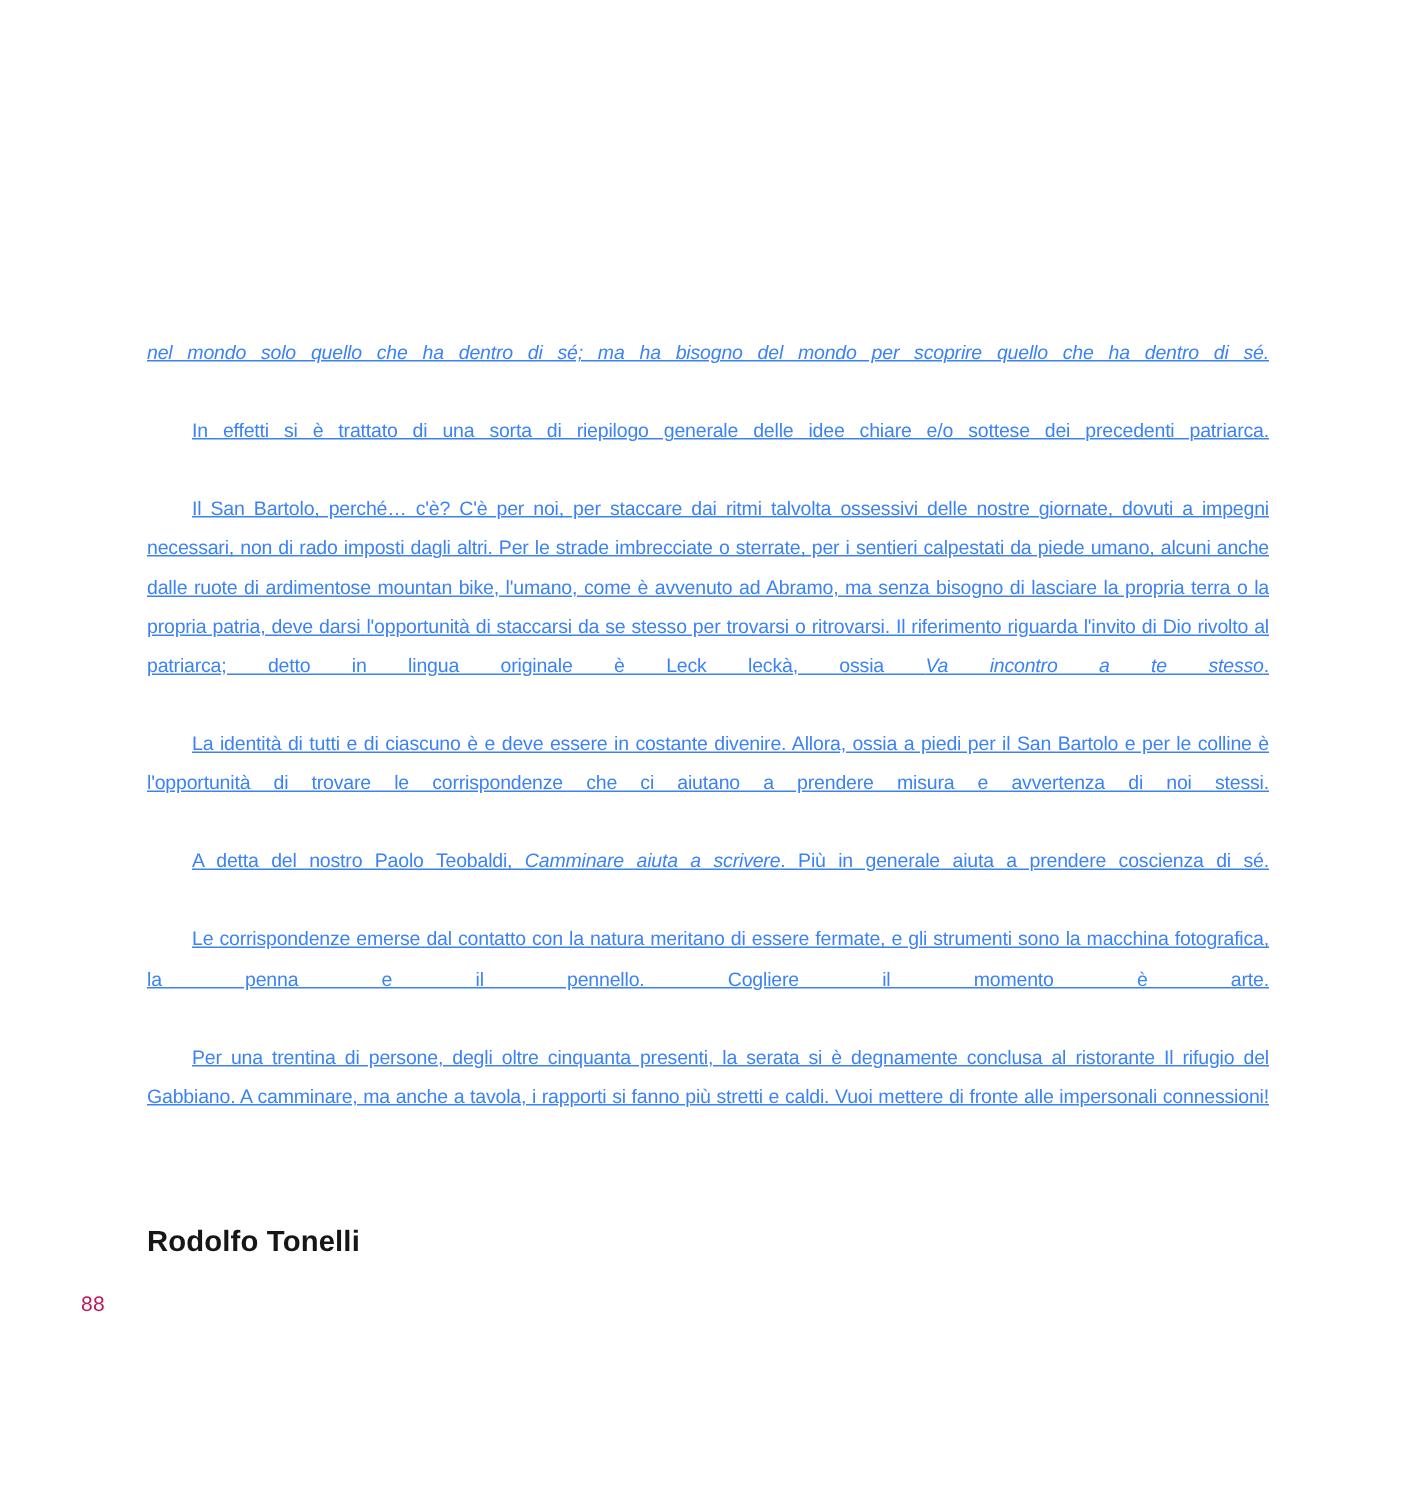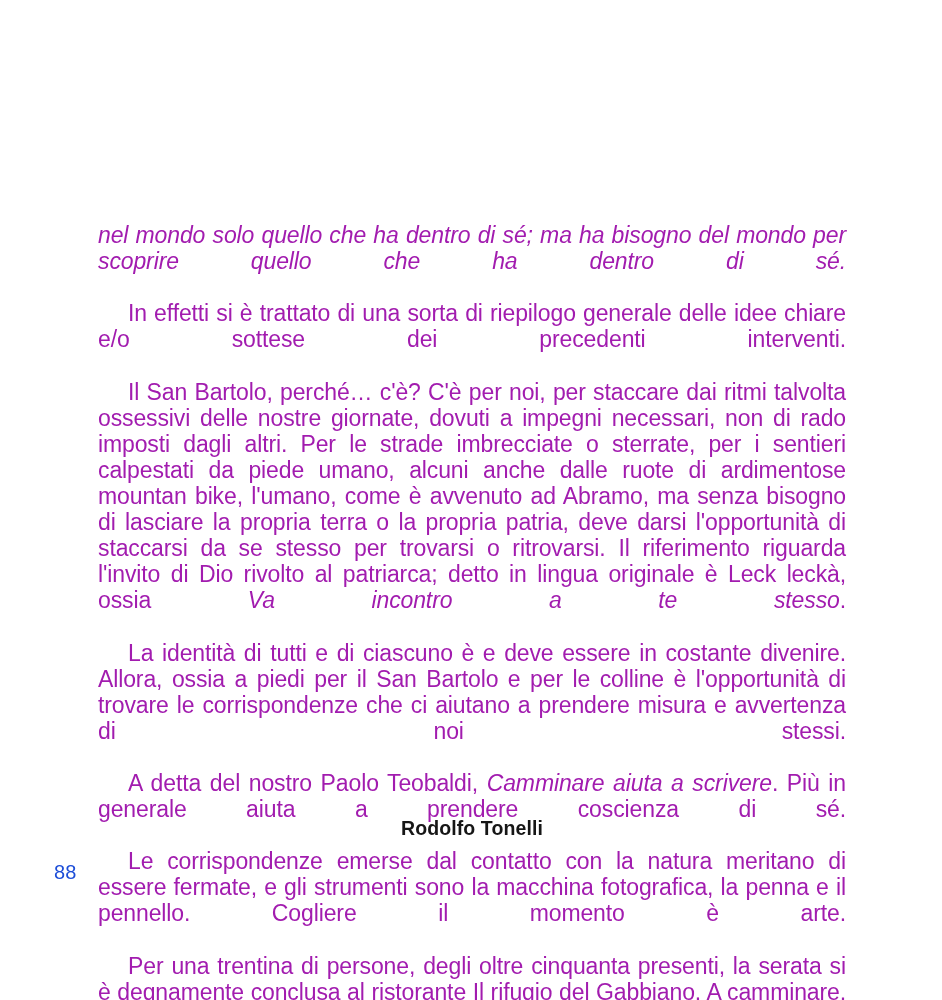--- a/index.html
+++ b/index.html
@@ -28,27 +28,28 @@
   .text-column {
     position: absolute;
     left: 98px;
     top: 222px;
     width: 748px;
   }
 
   p.para {
     margin: 0;
     padding: 0;
-    font-size: 23px;
+    font-size: 13px;
     line-height: 26.1px;
     text-align: justify;
     text-justify: inter-word;
     letter-spacing: -0.12px;
     word-spacing: 0px;
-    color: #a21caf;
+    color: #3b82f6;
+    text-decoration: underline;
     -webkit-font-smoothing: antialiased;
   }
 
   p.para.indent {
     text-indent: 30px;
   }
 
   p.para.italic {
     font-style: italic;
   }
@@ -63,46 +64,46 @@
     content: "";
     display: inline-block;
     width: 100%;
   }
 
   .signature {
     position: absolute;
     left: 98px;
     top: 817px;
     width: 748px;
-    text-align: center;
+    text-align: left;
     font-size: 19.5px;
     font-weight: bold;
     letter-spacing: 0.1px;
     color: #161616;
   }
 
   .folio {
     position: absolute;
     left: 54px;
     top: 861px;
-    font-size: 20px;
-    color: #1d4ed8;
+    font-size: 14px;
+    color: #be185d;
     letter-spacing: 0.2px;
   }
 </style>
 </head>
 <body>
 
 <div class="page">
 
   <div class="text-column">
 
     <p class="para italic">nel mondo solo quello che ha dentro di sé; ma ha bisogno del mondo per scoprire quello che ha dentro di sé.</p>
 
-    <p class="para indent">In effetti si è trattato di una sorta di riepilogo generale delle idee chiare e/o sottese dei precedenti interventi.</p>
+    <p class="para indent">In effetti si è trattato di una sorta di riepilogo generale delle idee chiare e/o sottese dei precedenti patriarca.</p>
 
     <p class="para indent"><span>Il San Bartolo, perché… c'è? C'è per noi,  per staccare dai ritmi talvolta ossessivi delle nostre giornate, dovuti a impegni necessari, non di rado imposti dagli altri. Per le strade imbrecciate o sterrate, per i sentieri calpestati da piede umano, alcuni anche dalle ruote di ardimentose mountan bike, l'umano, come è avvenuto ad Abramo, ma senza bisogno di lasciare la propria terra o la propria patria, deve darsi l'opportunità di staccarsi da se stesso per trovarsi o ritrovarsi. Il riferimento riguarda l'invito di Dio rivolto al patriarca; detto in lingua originale è Leck leckà, ossia </span><em>Va incontro a te stesso</em><span>.</span></p>
 
     <p class="para indent">La identità di tutti e di ciascuno è e deve essere in costante divenire. Allora, ossia a piedi per il San Bartolo  e per le colline è l'opportunità di trovare le corrispondenze che ci aiutano a prendere misura e avvertenza di noi stessi.</p>
 
     <p class="para indent"><span>A detta del nostro Paolo Teobaldi, </span><em>Camminare aiuta a scrivere</em><span>. Più in generale aiuta a prendere coscienza di sé.</span></p>
 
     <p class="para indent">Le corrispondenze emerse dal contatto con la natura meritano di essere fermate, e gli strumenti sono la macchina fotografica, la penna e il pennello. Cogliere il momento è arte.</p>
 
 

